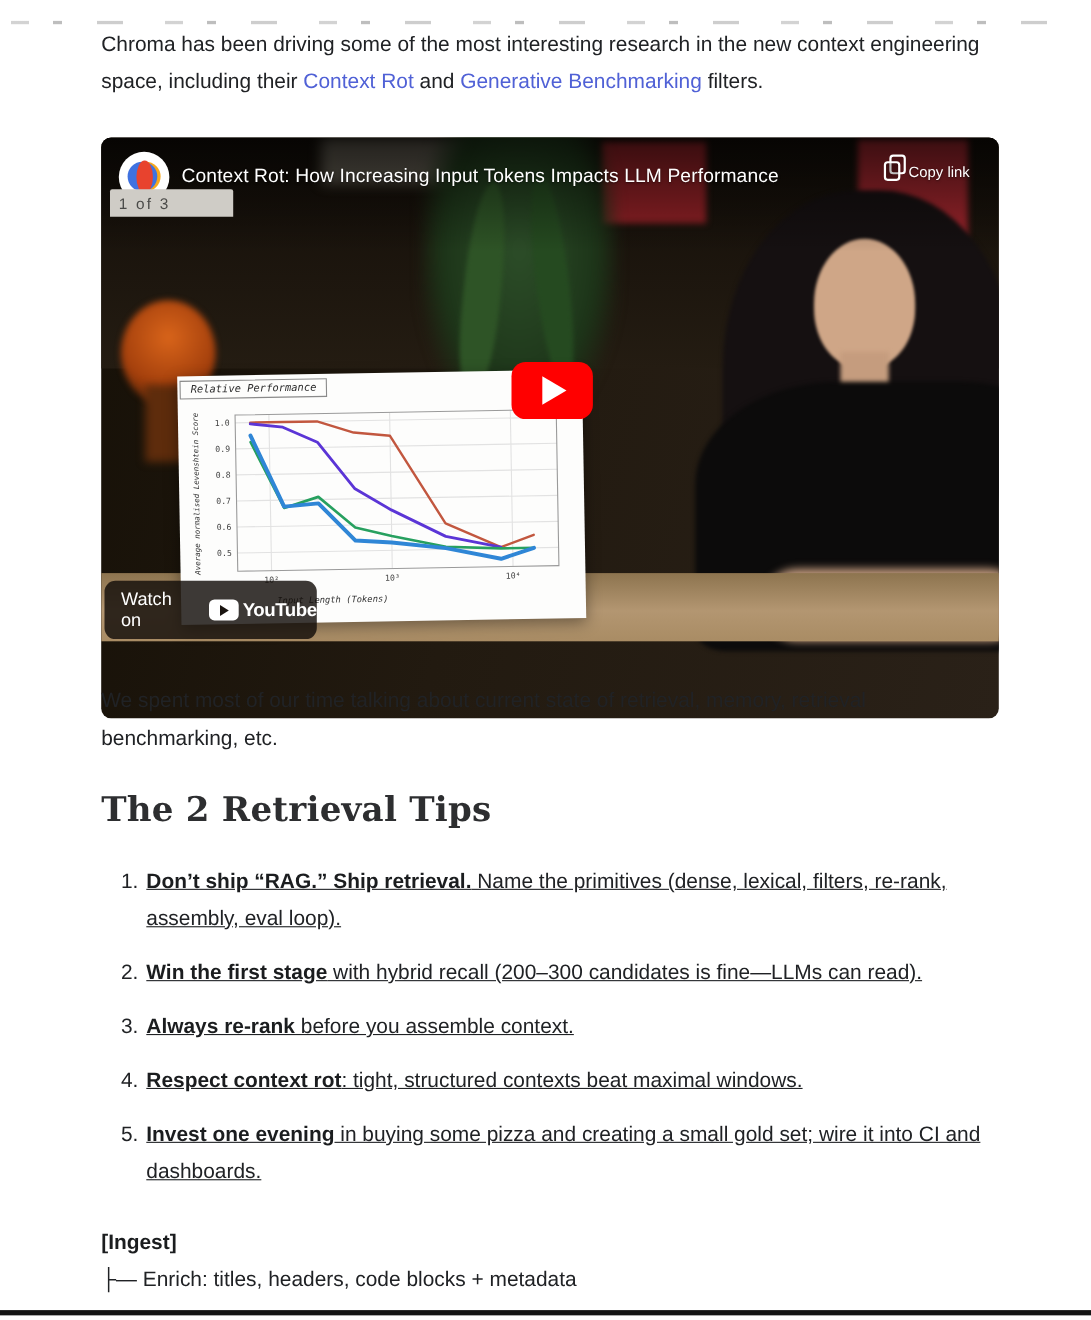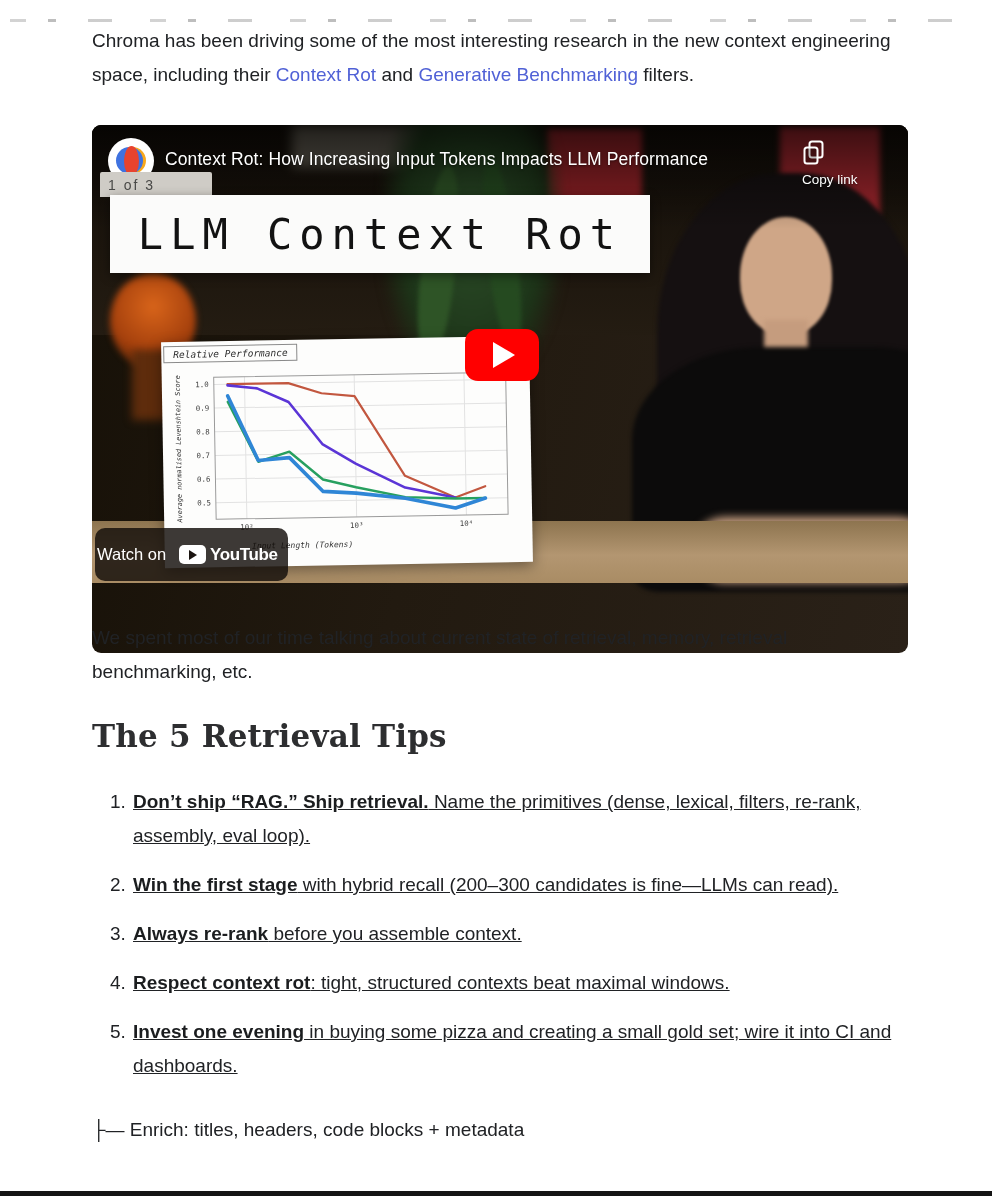--- a/index.html
+++ b/index.html
@@ -40,21 +40,21 @@
 
   .avatar { position:absolute; left:16px; top:13px; width:46px; height:46px; border-radius:50%; background:#ffffff; }
   .avatar .logo { position:absolute; left:8px; top:8px; width:30px; height:30px; }
   .logo .c-orange { position:absolute; right:0; top:1px; width:27px; height:27px; border-radius:50%; background:#f8a81c; }
   .logo .c-blue { position:absolute; left:0; top:1px; width:27px; height:27px; border-radius:50%; background:#3f72e0; }
   .logo .c-red { position:absolute; left:8px; top:0; width:15px; height:30px; border-radius:50%; background:#e8432e; }
 
   .video-title { position:absolute; left:73px; top:24px; width:660px; font-size:17.5px; color:#ffffff; letter-spacing:.1px;
     text-shadow:0 1px 2px rgba(0,0,0,.5); white-space:nowrap; }
 
-  .copy-link { position:absolute; right:20px; top:15px; width:86px; display:flex; flex-direction:column; align-items:flex-start; cursor:pointer; }
+  .copy-link { position:absolute; right:20px; top:15px; width:86px; display:flex; flex-direction:row; align-items:center; cursor:pointer; }
   .copy-link svg { display:block; }
   .copy-link .lbl { margin-top:6px; font-size:13.5px; color:#ffffff; text-shadow:0 1px 2px rgba(0,0,0,.5); }
 
   .mini-tab { position:absolute; left:8px; top:47px; width:112px; height:25px; background:#cfccc6; border-radius:2px 2px 0 0;
     font-size:14px; color:#4a4a48; display:flex; align-items:center; padding-left:8px; letter-spacing:2px; }
 
   .llm-box { position:absolute; left:18px; top:70px; width:540px; height:78px; background:#fbfbfa;
     box-shadow:0 3px 10px rgba(0,0,0,.45); display:flex; align-items:center; justify-content:center; }
   .llm-box .llm-text { font-family:"DejaVu Sans Mono", monospace; font-size:42px; letter-spacing:7px; color:#121212; white-space:nowrap; }
 
@@ -62,21 +62,21 @@
     box-shadow:0 4px 14px rgba(0,0,0,.4); transform:rotate(-1deg); }
   .chart-tab { position:absolute; left:2px; top:4px; border:1px solid #8a8a8a; background:#fdfdfc; padding:2px 9px;
     font-family:"DejaVu Sans Mono", monospace; font-style:italic; font-size:9.5px; color:#2c2c2c; }
   .chart-window svg { position:absolute; left:4px; top:26px; }
 
   .play-button { position:absolute; left:373px; top:204px; width:74px; height:52px; background:#ff0000; border-radius:13px;
     display:flex; align-items:center; justify-content:center; cursor:pointer; }
   .play-button .tri { width:0; height:0; border-left:22px solid #ffffff; border-top:13px solid transparent; border-bottom:13px solid transparent; margin-left:4px; }
 
   .watch-pill { position:absolute; left:3px; top:403px; width:193px; height:53px; background:rgba(18,14,10,.82);
-    border-radius:10px; display:flex; align-items:center; padding-left:2px; cursor:pointer; }
+    border-radius:10px; display:flex; align-items:center; padding-left:15px; cursor:pointer; }
   .watch-pill .watch-txt { color:#ffffff; font-size:16.5px; margin-right:13px; }
   .yt-logo { display:flex; align-items:center; }
   .yt-play { width:27px; height:19px; background:#ffffff; border-radius:5px; display:flex; align-items:center; justify-content:center; margin-right:4px; }
   .yt-play .tri { width:0; height:0; border-left:8px solid #1a1410; border-top:5px solid transparent; border-bottom:5px solid transparent; margin-left:1px; }
   .yt-word { color:#ffffff; font-size:17px; font-weight:bold; letter-spacing:-.4px; }
 
   
   .para2 { position:absolute; top:621px; width:816px; }
   h1.section-heading { position:absolute; left:92px; top:718px; font-family:"DejaVu Serif", serif; font-weight:700;
     font-size:31px; color:#2d2e30; letter-spacing:.2px; }
@@ -133,23 +133,20 @@
   <div class="copy-link">
     <svg width="24" height="26" viewBox="0 0 24 26">
       <rect x="7.5" y="1.5" width="13" height="16" rx="2.5" fill="none" stroke="#ffffff" stroke-width="2"></rect>
       <rect x="2.5" y="7.5" width="13" height="16" rx="2.5" fill="rgba(0,0,0,0.25)" stroke="#ffffff" stroke-width="2"></rect>
     </svg>
     <div class="lbl">Copy link</div>
   </div>
 
   <div class="mini-tab">1 of 3</div>
 
-  <div class="llm-box">
-    <div class="llm-text">LLM Context Rot</div>
-  </div>
 
   <div class="chart-window">
     <div class="chart-tab">Relative Performance</div>
     <svg id="mini-chart" width="360" height="198" viewBox="0 0 360 198">
         <line x1="48" x2="340" y1="135.4333333333333" y2="135.4333333333333" stroke="#e2e2e2" stroke-width="1"></line>
         <line x1="48" x2="340" y1="111.76666666666667" y2="111.76666666666667" stroke="#e2e2e2" stroke-width="1"></line>
         <line x1="48" x2="340" y1="88.10000000000001" y2="88.10000000000001" stroke="#e2e2e2" stroke-width="1"></line>
         <line x1="48" x2="340" y1="64.43333333333332" y2="64.43333333333332" stroke="#e2e2e2" stroke-width="1"></line>
         <line x1="48" x2="340" y1="40.766666666666666" y2="40.766666666666666" stroke="#e2e2e2" stroke-width="1"></line>
         <line x1="48" x2="340" y1="17.100000000000005" y2="17.100000000000005" stroke="#e2e2e2" stroke-width="1"></line>
@@ -185,21 +182,21 @@
       <span class="yt-play">
           <span class="tri"></span>
         </span>
       <span class="yt-word">YouTube</span>
     </span>
   </div>
 </div>
 
 <p class="body-text para2 content">We spent most of our time talking about current state of retrieval, memory, retrieval benchmarking, etc.</p>
 
-<h1 class="section-heading">The 5 Retrieval Tips</h1>
+<h1 class="section-heading">The 2 Retrieval Tips</h1>
 
 <ol class="tips">
   <li>
     <span class="num">1.</span>
     <span class="li-text"><b>Don’t ship “RAG.” Ship retrieval.</b><span> Name the primitives (dense, lexical, filters, re-rank, assembly, eval loop).</span></span>
   </li>
   <li>
     <span class="num">2.</span>
     <span class="li-text"><b>Win the first stage</b><span> with hybrid recall (200–300 candidates is fine—LLMs can read).</span></span>
   </li>
@@ -211,17 +208,18 @@
     <span class="num">4.</span>
     <span class="li-text"><b>Respect context rot</b><span>: tight, structured contexts beat maximal windows.</span></span>
   </li>
   <li>
     <span class="num">5.</span>
     <span class="li-text"><b>Invest one evening</b><span> in buying some pizza and creating a small gold set; wire it into CI and dashboards.</span></span>
   </li>
 </ol>
 
 <div class="ingest">
+  <div class="ingest-label">[Ingest]</div>
   <div class="tree-line">├— Enrich: titles, headers, code blocks + metadata</div>
 </div>
 
 <div class="bottom-bar"></div>
 <div class="bottom-white"></div>
 
 </body></html>

